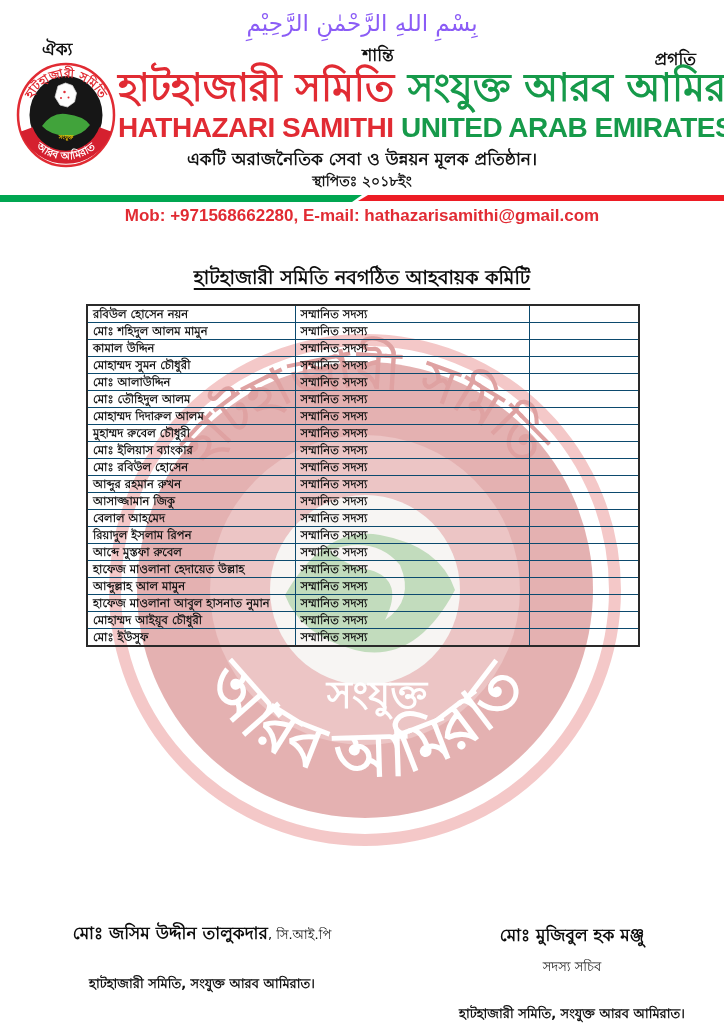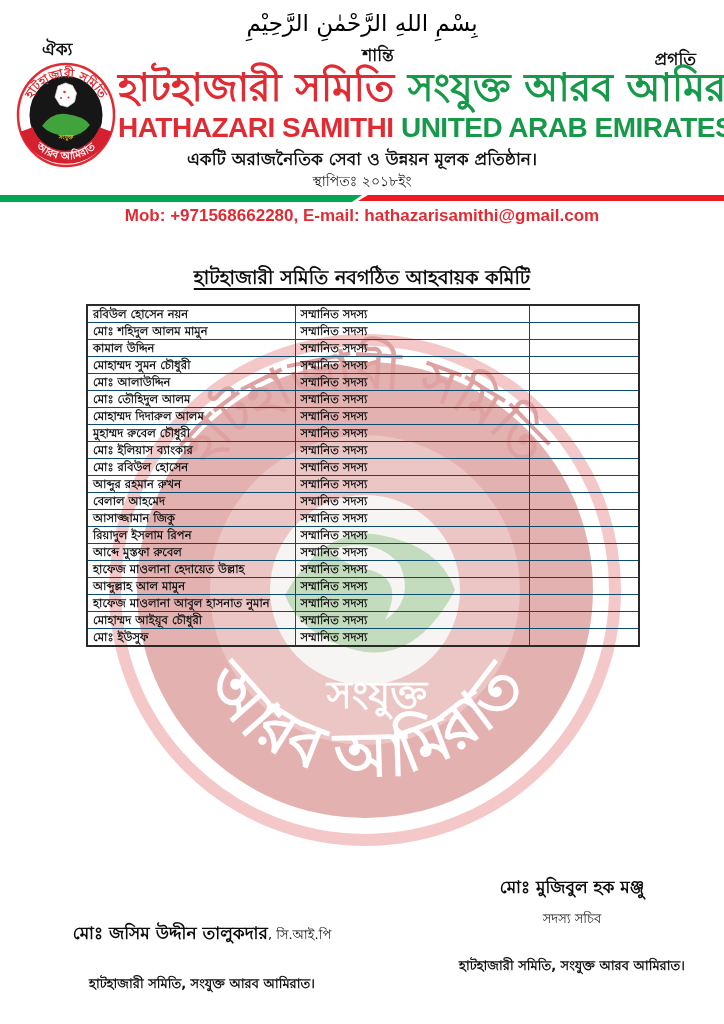--- a/index.html
+++ b/index.html
@@ -4,38 +4,38 @@
 <style>
   html,body{margin:0;padding:0;background:#888;}
   .page{
     position:relative;width:724px;height:1024px;margin:0 auto;
     background:#ffffff;overflow:hidden;
     font-family:"DejaVu Sans",sans-serif;color:#1a1a1a;
   }
   .abs{position:absolute;}
   
   .bismillah{top:10px;left:0;width:100%;text-align:center;font-size:23px;
-    font-family:"DejaVu Sans",sans-serif;color:#000000;}
+    font-family:"DejaVu Sans",sans-serif;color:#8b5cf6;}
   .motto{font-size:17px;font-weight:bold;color:#111;}
   .motto-left{top:36px;left:42px;}
   .motto-center{top:42px;left:16px;width:100%;text-align:center;}
   .motto-right{top:46px;right:28px;}
   
   .logo{top:62px;left:16px;width:100px;height:106px;}
   .title-bn{top:68px;left:118px;width:600px;text-align:center;
     font-size:39px;font-weight:bold;line-height:1.05;white-space:nowrap;}
   .title-en{top:112px;left:118px;width:600px;text-align:center;
     font-family:"Liberation Sans",sans-serif;font-size:28px;font-weight:bold;
     letter-spacing:-0.5px;white-space:nowrap;}
   .red-t{color:#e12b33;}
   .green-t{color:#169a4a;}
   .tagline{top:146px;left:0;width:100%;text-align:center;
     font-size:17px;font-weight:bold;color:#131313;}
   .established{top:170px;left:0;width:100%;text-align:center;
-    font-size:14px;font-weight:normal;color:#131313;}
+    font-size:14px;font-weight:bold;color:#131313;}
   .bar-green{top:195px;left:0;width:362px;height:7px;background:#00a651;
     clip-path:polygon(0 0,100% 0,calc(100% - 10px) 100%,0 100%);}
   .bar-red{top:195px;left:358px;width:366px;height:6px;background:#ed1c24;
     clip-path:polygon(10px 0,100% 0,100% 100%,0 100%);}
   .contact{top:206px;left:0;width:100%;text-align:center;
     font-family:"Liberation Sans",sans-serif;
     font-size:17px;font-weight:bold;color:#e12b33;}
   
   .doc-title{top:263px;left:0;width:100%;text-align:center;
     font-size:19px;font-weight:bold;color:#0d0d0d;
@@ -48,21 +48,21 @@
   table.committee td{border:1px solid #0c4a6e;height:16px;padding:0 5px;
     font-size:11.5px;font-weight:bold;color:#151515;line-height:1.1;
     vertical-align:middle;background:transparent;}
   table.committee{border:2px solid #2a2a2a;}
   td.c-name{width:37.7%;}
   td.c-desig{width:42.4%;}
   td.c-empty{width:19.9%;}
   
   .sig{z-index:1;text-align:center;}
   .sig-left{top:920px;left:52px;width:300px;}
-  .sig-right{top:874px;left:422px;width:300px;}
+  .sig-right{top:922px;left:422px;width:300px;}
   .sig-name{font-size:17px;font-weight:bold;color:#0c0c0c;white-space:nowrap;}
   .sig-suffix{font-size:13px;font-weight:normal;}
   .sig-role{font-size:13px;color:#141414;margin-top:7px;}
   .sig-org{font-size:13px;font-weight:bold;color:#101010;margin-top:26px;white-space:nowrap;}
 </style>
 </head>
 <body>
 
 <div class="page">
 
@@ -177,26 +177,26 @@
           <td class="c-name">মোঃ রবিউল হোসেন</td>
           <td class="c-desig">সম্মানিত সদস্য</td>
           <td class="c-empty"></td>
         </tr>
         <tr>
           <td class="c-name">আব্দুর রহমান রুখন</td>
           <td class="c-desig">সম্মানিত সদস্য</td>
           <td class="c-empty"></td>
         </tr>
         <tr>
+          <td class="c-name">আসাজ্জামান জিকু</td>
+          <td class="c-desig">সম্মানিত সদস্য</td>
+          <td class="c-empty"></td>
+        </tr>
+        <tr>
           <td class="c-name">বেলাল আহমেদ</td>
-          <td class="c-desig">সম্মানিত সদস্য</td>
-          <td class="c-empty"></td>
-        </tr>
-        <tr>
-          <td class="c-name">আসাজ্জামান জিকু</td>
           <td class="c-desig">সম্মানিত সদস্য</td>
           <td class="c-empty"></td>
         </tr>
         <tr>
           <td class="c-name">রিয়াদুল ইসলাম রিপন</td>
           <td class="c-desig">সম্মানিত সদস্য</td>
           <td class="c-empty"></td>
         </tr>
         <tr>
           <td class="c-name">আব্দে মুস্তফা রুবেল</td>

